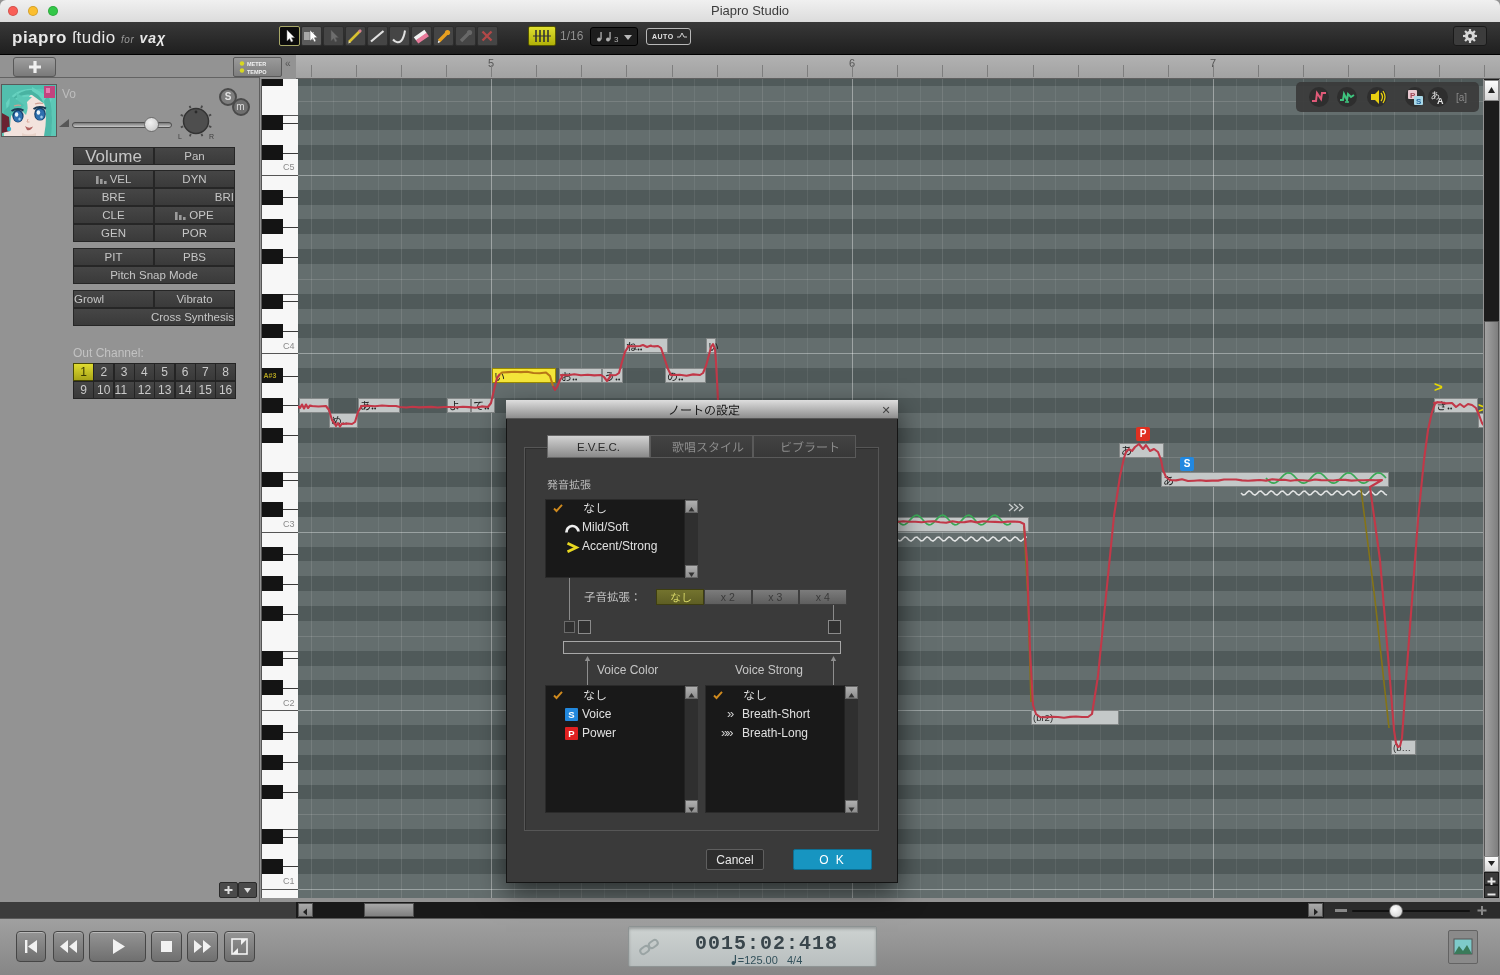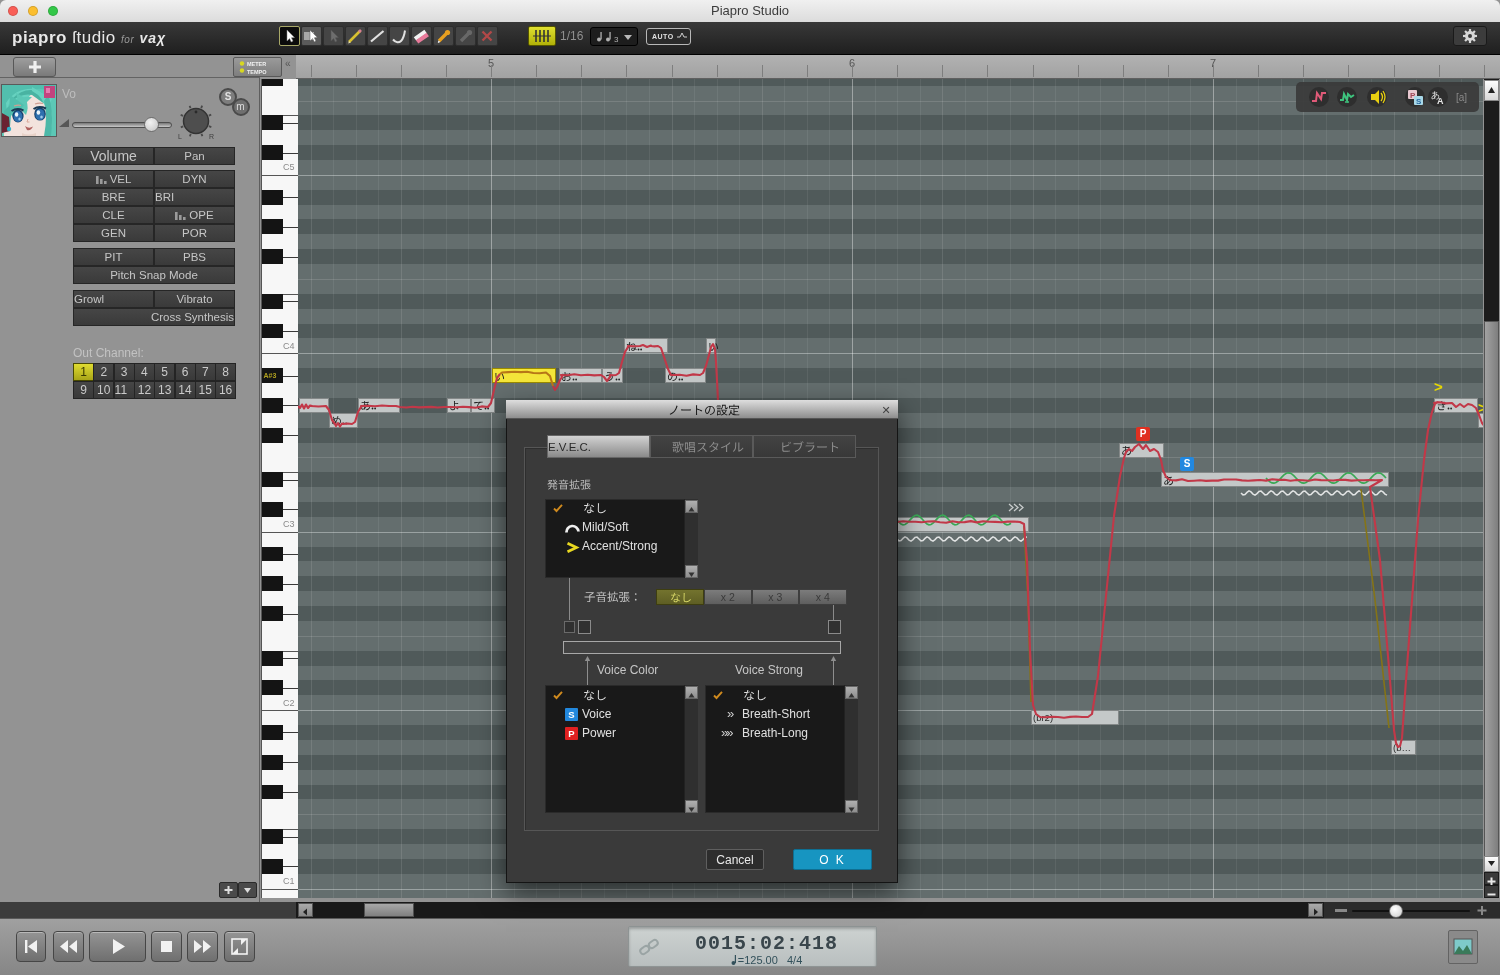--- a/index.html
+++ b/index.html
@@ -141,32 +141,32 @@
           <rect x="-0.9" y="-16.5" width="1.8" height="2.6" fill="#4a4a4a" transform="rotate(292)"></rect>
           <rect x="-0.9" y="-16.5" width="1.8" height="2.6" fill="#4a4a4a" transform="rotate(337)"></rect>
           <circle r="12.5" fill="#4e4e4e" stroke="#333" stroke-width="1.5"></circle>
           <circle cx="0" cy="-9" r="1.4" fill="#2a2a2a"></circle>
         </g>
         <text x="2" y="37" font-size="7" fill="#3e3e3e">L</text>
         <text x="33" y="37" font-size="7" fill="#3e3e3e">R</text>
       </svg></div>
     <div style="position:absolute;left:219px;top:33px;width:18px;height:18px;background:#7d7d7d;border:2px solid #4a4a4a;border-radius:10px;color:#e2e2e2;font-size:10px;font-weight:bold;text-align:center;line-height:14px">S</div>
     <div style="position:absolute;left:231.5px;top:42.5px;width:18px;height:18px;background:#6f6f6f;border:2px solid #4a4a4a;border-radius:10px;color:#dcdcdc;font-size:10px;text-align:center;line-height:14px">m</div>
-    <div style="position:absolute;left:73px;top:92px;width:81px;height:18px;background:linear-gradient(#464646,#3a3a3a);border:1px solid #262626;color:#c6c6c6;font-size:14px;text-align:center;line-height:17px">Volume</div>
+    <div style="position:absolute;left:73px;top:92px;width:81px;height:18px;background:linear-gradient(#464646,#3a3a3a);border:1px solid #262626;color:#c6c6c6;font-size:17px;text-align:center;line-height:17px">Volume</div>
     <div style="position:absolute;left:154px;top:92px;width:81px;height:18px;background:linear-gradient(#464646,#3a3a3a);border:1px solid #262626;color:#c6c6c6;font-size:11.5px;text-align:center;line-height:17px">Pan</div>
     <div style="position:absolute;left:73px;top:115px;width:81px;height:18px;background:linear-gradient(#464646,#3a3a3a);border:1px solid #262626;color:#c6c6c6;font-size:11.5px;text-align:center;line-height:17px"><svg width="11" height="10" style="vertical-align:-1px;margin-right:3px">
         <g fill="#9a9a9a">
           <rect x="0" y="2" width="2.6" height="8"></rect>
           <rect x="4" y="5" width="2.6" height="5"></rect>
           <rect x="8" y="7" width="2.6" height="3"></rect>
         </g>
       </svg>VEL</div>
     <div style="position:absolute;left:154px;top:115px;width:81px;height:18px;background:linear-gradient(#464646,#3a3a3a);border:1px solid #262626;color:#c6c6c6;font-size:11.5px;text-align:center;line-height:17px">DYN</div>
     <div style="position:absolute;left:73px;top:133px;width:81px;height:18px;background:linear-gradient(#464646,#3a3a3a);border:1px solid #262626;color:#c6c6c6;font-size:11.5px;text-align:center;line-height:17px">BRE</div>
-    <div style="position:absolute;left:154px;top:133px;width:81px;height:18px;background:linear-gradient(#464646,#3a3a3a);border:1px solid #262626;color:#c6c6c6;font-size:11.5px;text-align:left;line-height:17px">BRI</div>
+    <div style="position:absolute;left:154px;top:133px;width:81px;height:18px;background:linear-gradient(#464646,#3a3a3a);border:1px solid #262626;color:#c6c6c6;font-size:11.5px;text-align:right;line-height:17px">BRI</div>
     <div style="position:absolute;left:73px;top:151px;width:81px;height:18px;background:linear-gradient(#464646,#3a3a3a);border:1px solid #262626;color:#c6c6c6;font-size:11.5px;text-align:center;line-height:17px">CLE</div>
     <div style="position:absolute;left:154px;top:151px;width:81px;height:18px;background:linear-gradient(#464646,#3a3a3a);border:1px solid #262626;color:#c6c6c6;font-size:11.5px;text-align:center;line-height:17px"><svg width="11" height="10" style="vertical-align:-1px;margin-right:3px">
         <g fill="#9a9a9a">
           <rect x="0" y="2" width="2.6" height="8"></rect>
           <rect x="4" y="5" width="2.6" height="5"></rect>
           <rect x="8" y="7" width="2.6" height="3"></rect>
         </g>
       </svg>OPE</div>
     <div style="position:absolute;left:73px;top:169px;width:81px;height:18px;background:linear-gradient(#464646,#3a3a3a);border:1px solid #262626;color:#c6c6c6;font-size:11.5px;text-align:center;line-height:17px">GEN</div>
     <div style="position:absolute;left:154px;top:169px;width:81px;height:18px;background:linear-gradient(#464646,#3a3a3a);border:1px solid #262626;color:#c6c6c6;font-size:11.5px;text-align:center;line-height:17px">POR</div>
@@ -640,21 +640,21 @@
         <use href="#g30ce" x="0"></use>
         <use href="#g30fc" x="1000"></use>
         <use href="#g30c8" x="2000"></use>
         <use href="#g306e" x="3000"></use>
         <use href="#g8a2d" x="4000"></use>
         <use href="#g5b9a" x="5000"></use>
       </g>
     </svg>
     <div style="position:absolute;left:372px;top:2px;width:16px;height:16px;color:#444;font-size:11px;text-align:center;line-height:16px">✕</div>
     <div style="position:absolute;left:18px;top:47px;width:355px;height:384px;border:1px solid #565656;box-shadow:inset 1px 1px 0 #2e2e2e"></div>
-    <div style="position:absolute;left:41px;top:35px;width:103px;height:23px;background:linear-gradient(#d2d2d2,#8a8a8a);border:1px solid #666;color:#2a2a2a;font-size:11.5px;line-height:22px">E.V.E.C.</div>
+    <div style="position:absolute;left:41px;top:35px;width:103px;height:23px;background:linear-gradient(#d2d2d2,#8a8a8a);border:1px solid #666;color:#2a2a2a;font-size:11.5px;text-align:center;line-height:22px">E.V.E.C.</div>
     <div style="position:absolute;left:144px;top:35px;width:103px;height:23px;background:linear-gradient(#434343,#383838);border:1px solid #5a5a5a"></div>
     <svg style="position:absolute;left:166.0px;top:40.9px;overflow:visible" width="74" height="16">
       <g fill="#8e8e8e" transform="translate(0,10.56) scale(0.01200,-0.01200)">
         <use href="#g6b4c" x="0"></use>
         <use href="#g5531" x="1000"></use>
         <use href="#g30b9" x="2000"></use>
         <use href="#g30bf" x="3000"></use>
         <use href="#g30a4" x="4000"></use>
         <use href="#g30eb" x="5000"></use>
       </g>

